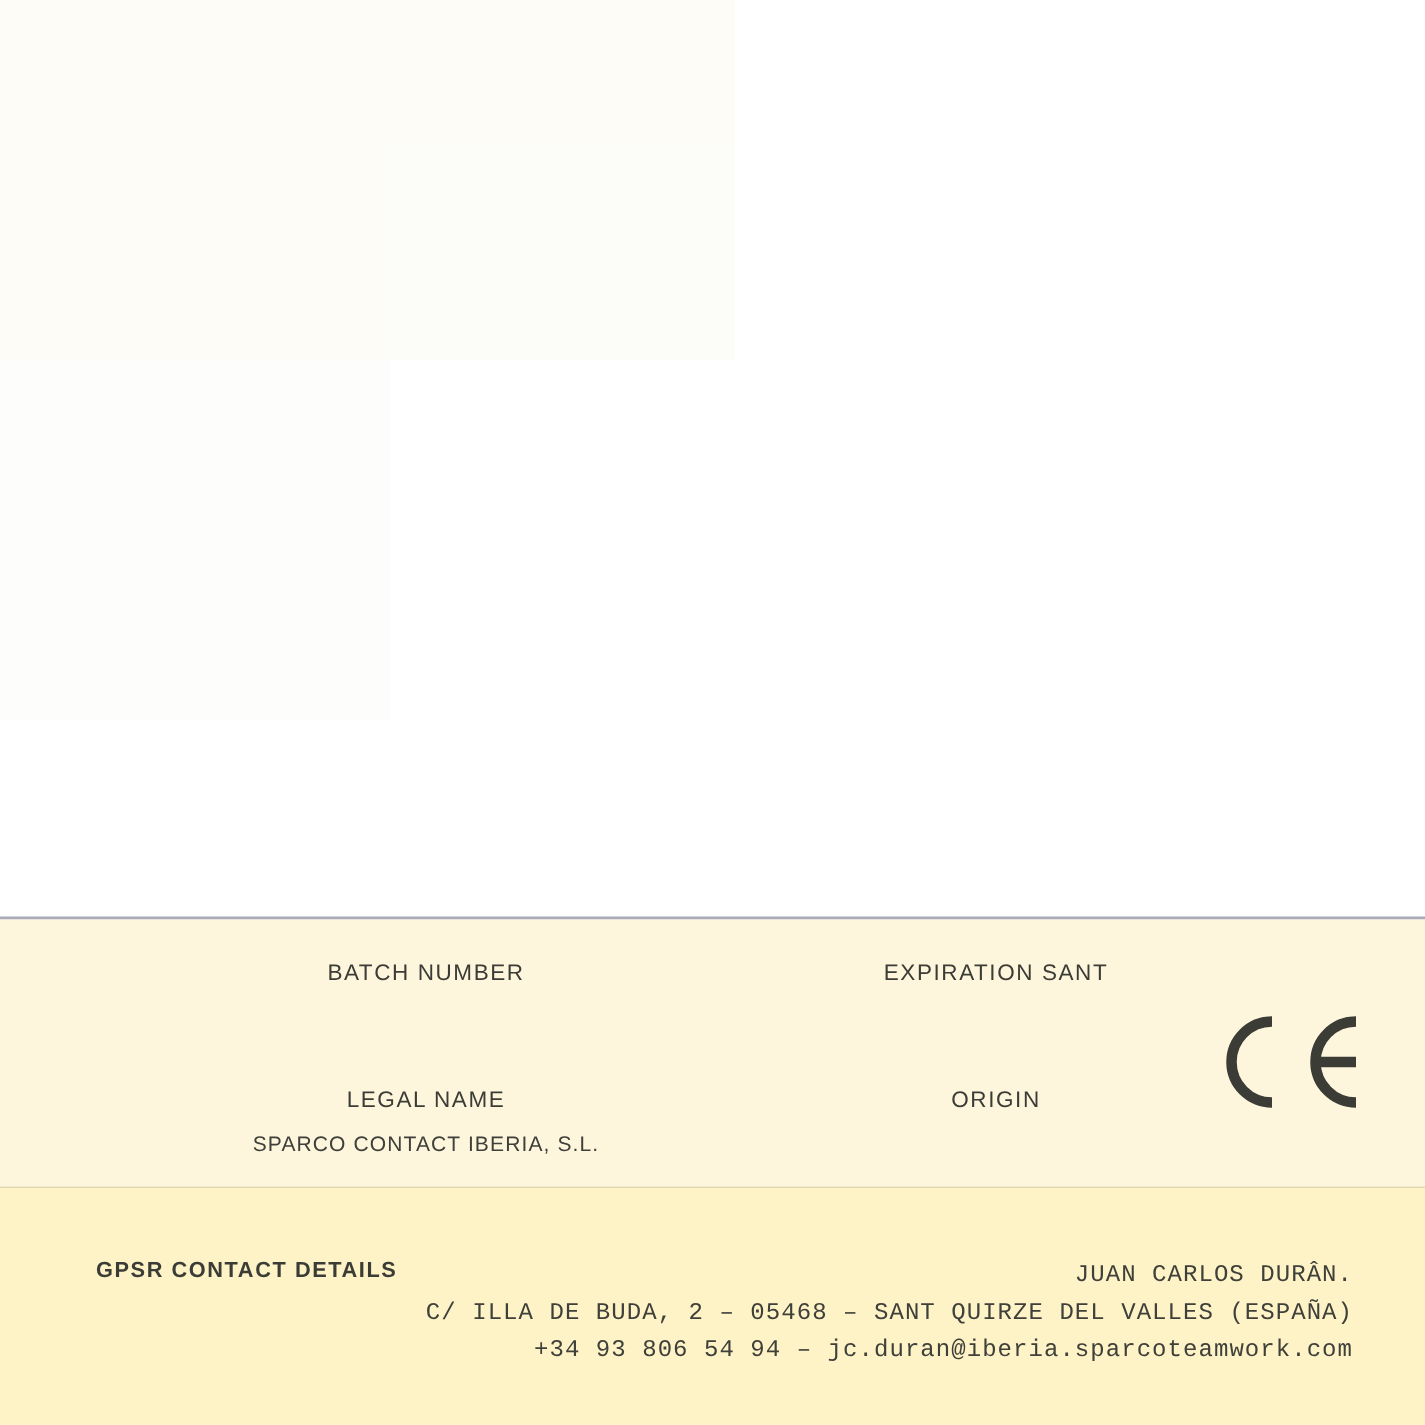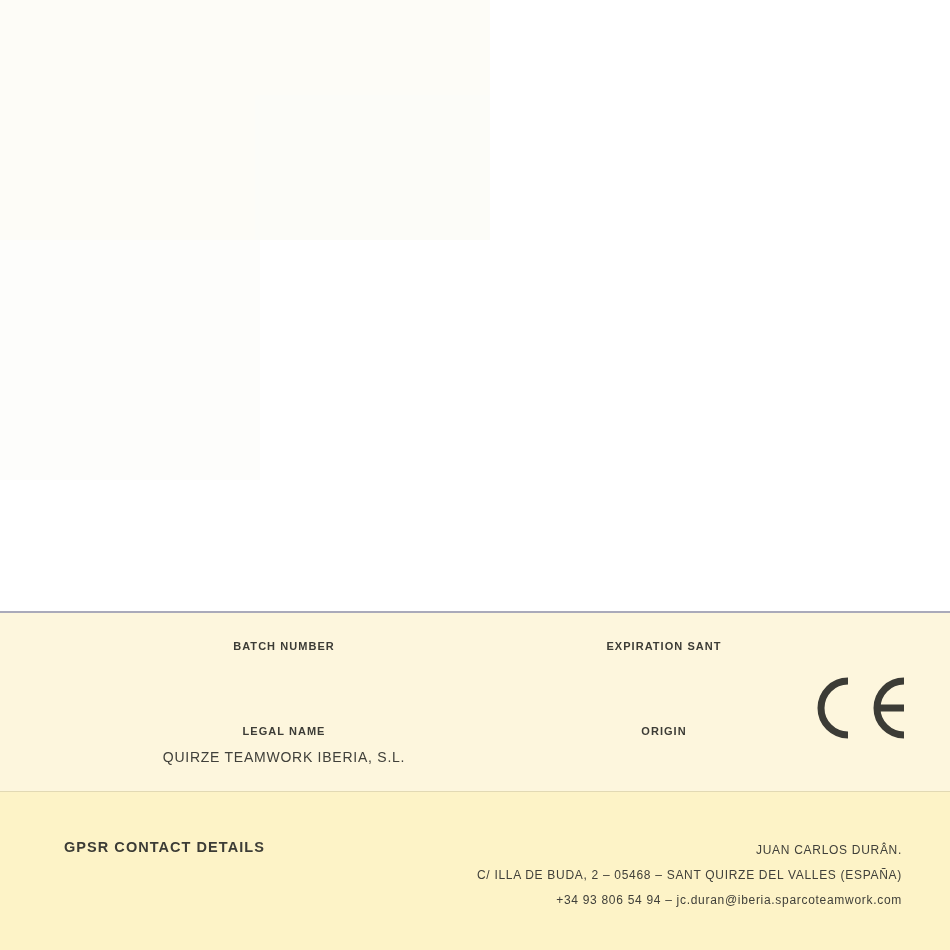--- a/index.html
+++ b/index.html
@@ -65,23 +65,23 @@
     width: 950px;
     height: 1px;
     background: #e2d9b4;
   }
 
   .field {
     position: absolute;
     text-align: center;
   }
   .field-label {
-    font-size: 11px;
+    font-size: 15px;
     letter-spacing: 1.05px;
-    font-weight: 700;
+    font-weight: 400;
     color: #3c3c36;
     white-space: nowrap;
   }
   .field-value {
     font-size: 14px;
     letter-spacing: .75px;
     font-weight: 400;
     color: #40403a;
     white-space: nowrap;
     margin-top: 9px;
@@ -124,25 +124,26 @@
     color: #3c3c36;
     white-space: nowrap;
   }
   .contact-lines {
     position: absolute;
     right: 48px;
     top: 838px;
     text-align: right;
   }
   .contact-line {
-    font-size: 12px;
+    font-size: 16px;
     letter-spacing: .7px;
     color: #40403a;
     white-space: nowrap;
     line-height: 25px;
+    font-family: Liberation Mono, monospace;
   }
 </style>
 </head>
 <body>
 
 <div class="page">
 
   <div class="top-area">
     <div class="ghost-block ghost-a"></div>
     <div class="ghost-block ghost-b"></div>
@@ -159,21 +160,21 @@
     <div class="field-value"></div>
   </div>
 
   <div class="field f-exp">
     <div class="field-label">EXPIRATION SANT</div>
     <div class="field-value"></div>
   </div>
 
   <div class="field f-legal">
     <div class="field-label">LEGAL NAME</div>
-    <div class="field-value">QUIRZE TEAMWORK IBERIA, S.L.</div>
+    <div class="field-value">SPARCO CONTACT IBERIA, S.L.</div>
   </div>
 
   <div class="field f-origin">
     <div class="field-label">ORIGIN</div>
   </div>
 
   <div class="ce-mark">
     <svg width="96" height="70" viewBox="0 0 96 70" aria-hidden="true">
       <path d="M36 8 A27 27 0 1 0 36 62" fill="none" stroke="#3c3c36" stroke-width="7"></path>
       <path d="M92 8 A27 27 0 1 0 92 62" fill="none" stroke="#3c3c36" stroke-width="7"></path>

